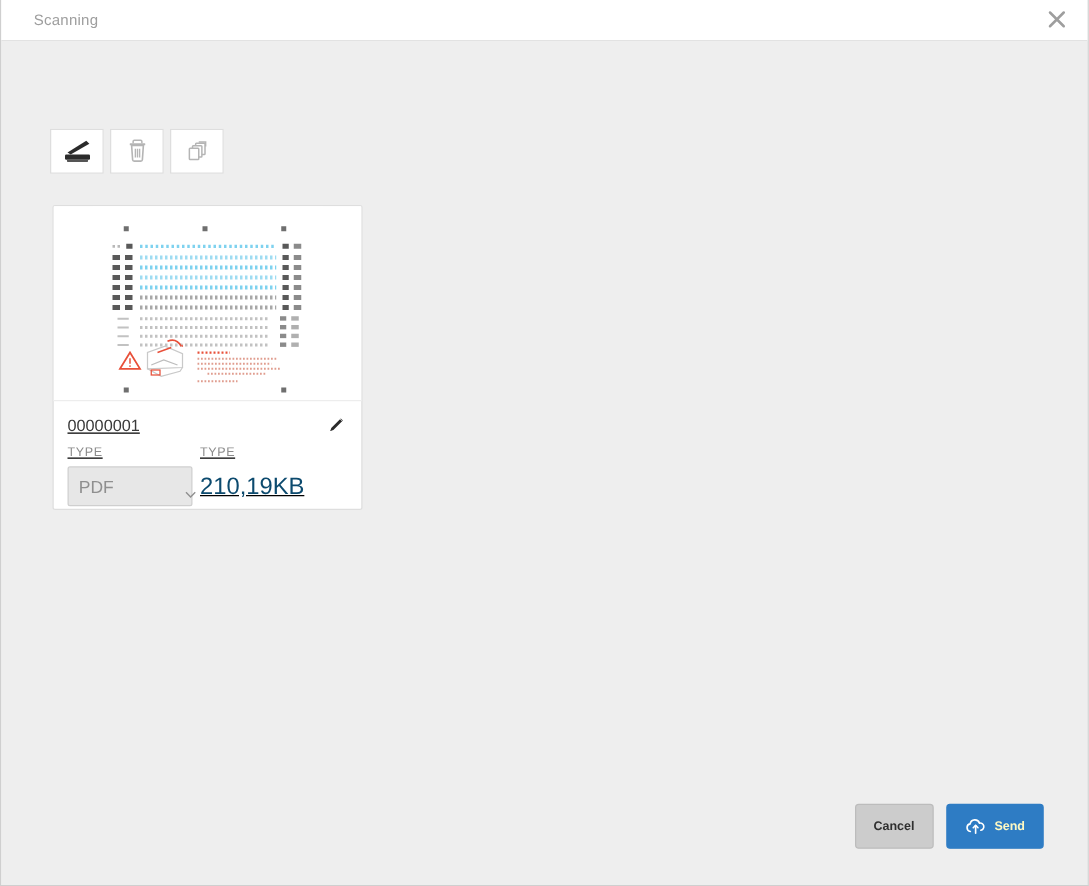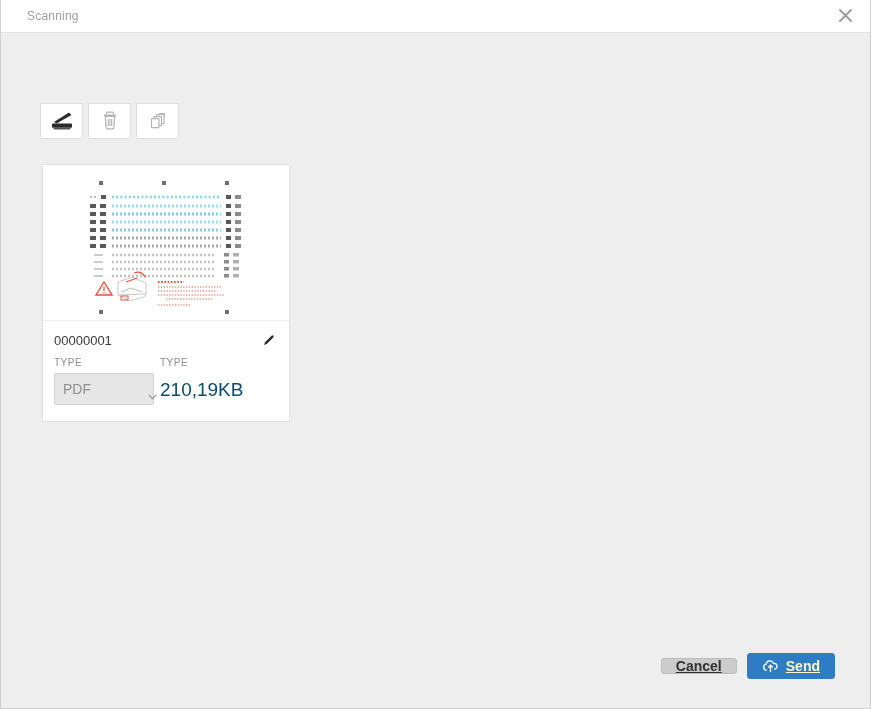--- a/index.html
+++ b/index.html
@@ -106,22 +106,23 @@
   .doc-preview {
     height: 155px;
     border-bottom: 1px solid #ededed;
     position: relative;
     overflow: hidden;
     background: #ffffff;
   }
   .doc-preview svg { display: block; margin: 0 auto; }
 
   .doc-meta {
-    padding: 9px 11px 16px 11px;
+    padding: 9px 11px 2px 11px;
     position: relative;
+    text-decoration: underline;
   }
   .doc-filename-row {
     display: flex;
     align-items: center;
     justify-content: space-between;
     height: 20px;
   }
   .doc-filename {
     font-size: 13px;
     color: #3a3a3a;
@@ -183,30 +184,29 @@
 
   
   .footer {
     position: absolute;
     right: 35px;
     bottom: 29px;
     display: flex;
     align-items: center;
   }
   .btn {
-    height: 16px;
+    height: 36px;
     border-radius: 3px;
-    font-size: 14px;
+    font-size: 10px;
     font-family: "Liberation Sans", sans-serif;
     cursor: pointer;
     display: flex;
     align-items: center;
     justify-content: center;
     box-sizing: border-box;
-    text-decoration: underline;
   }
   .btn-cancel {
     background: #cccccc;
     border: 1px solid #bcbcbc;
     color: #303030;
     font-weight: bold;
     padding: 0 14px;
   }
   .btn-send {
     background: #2e7cc4;

